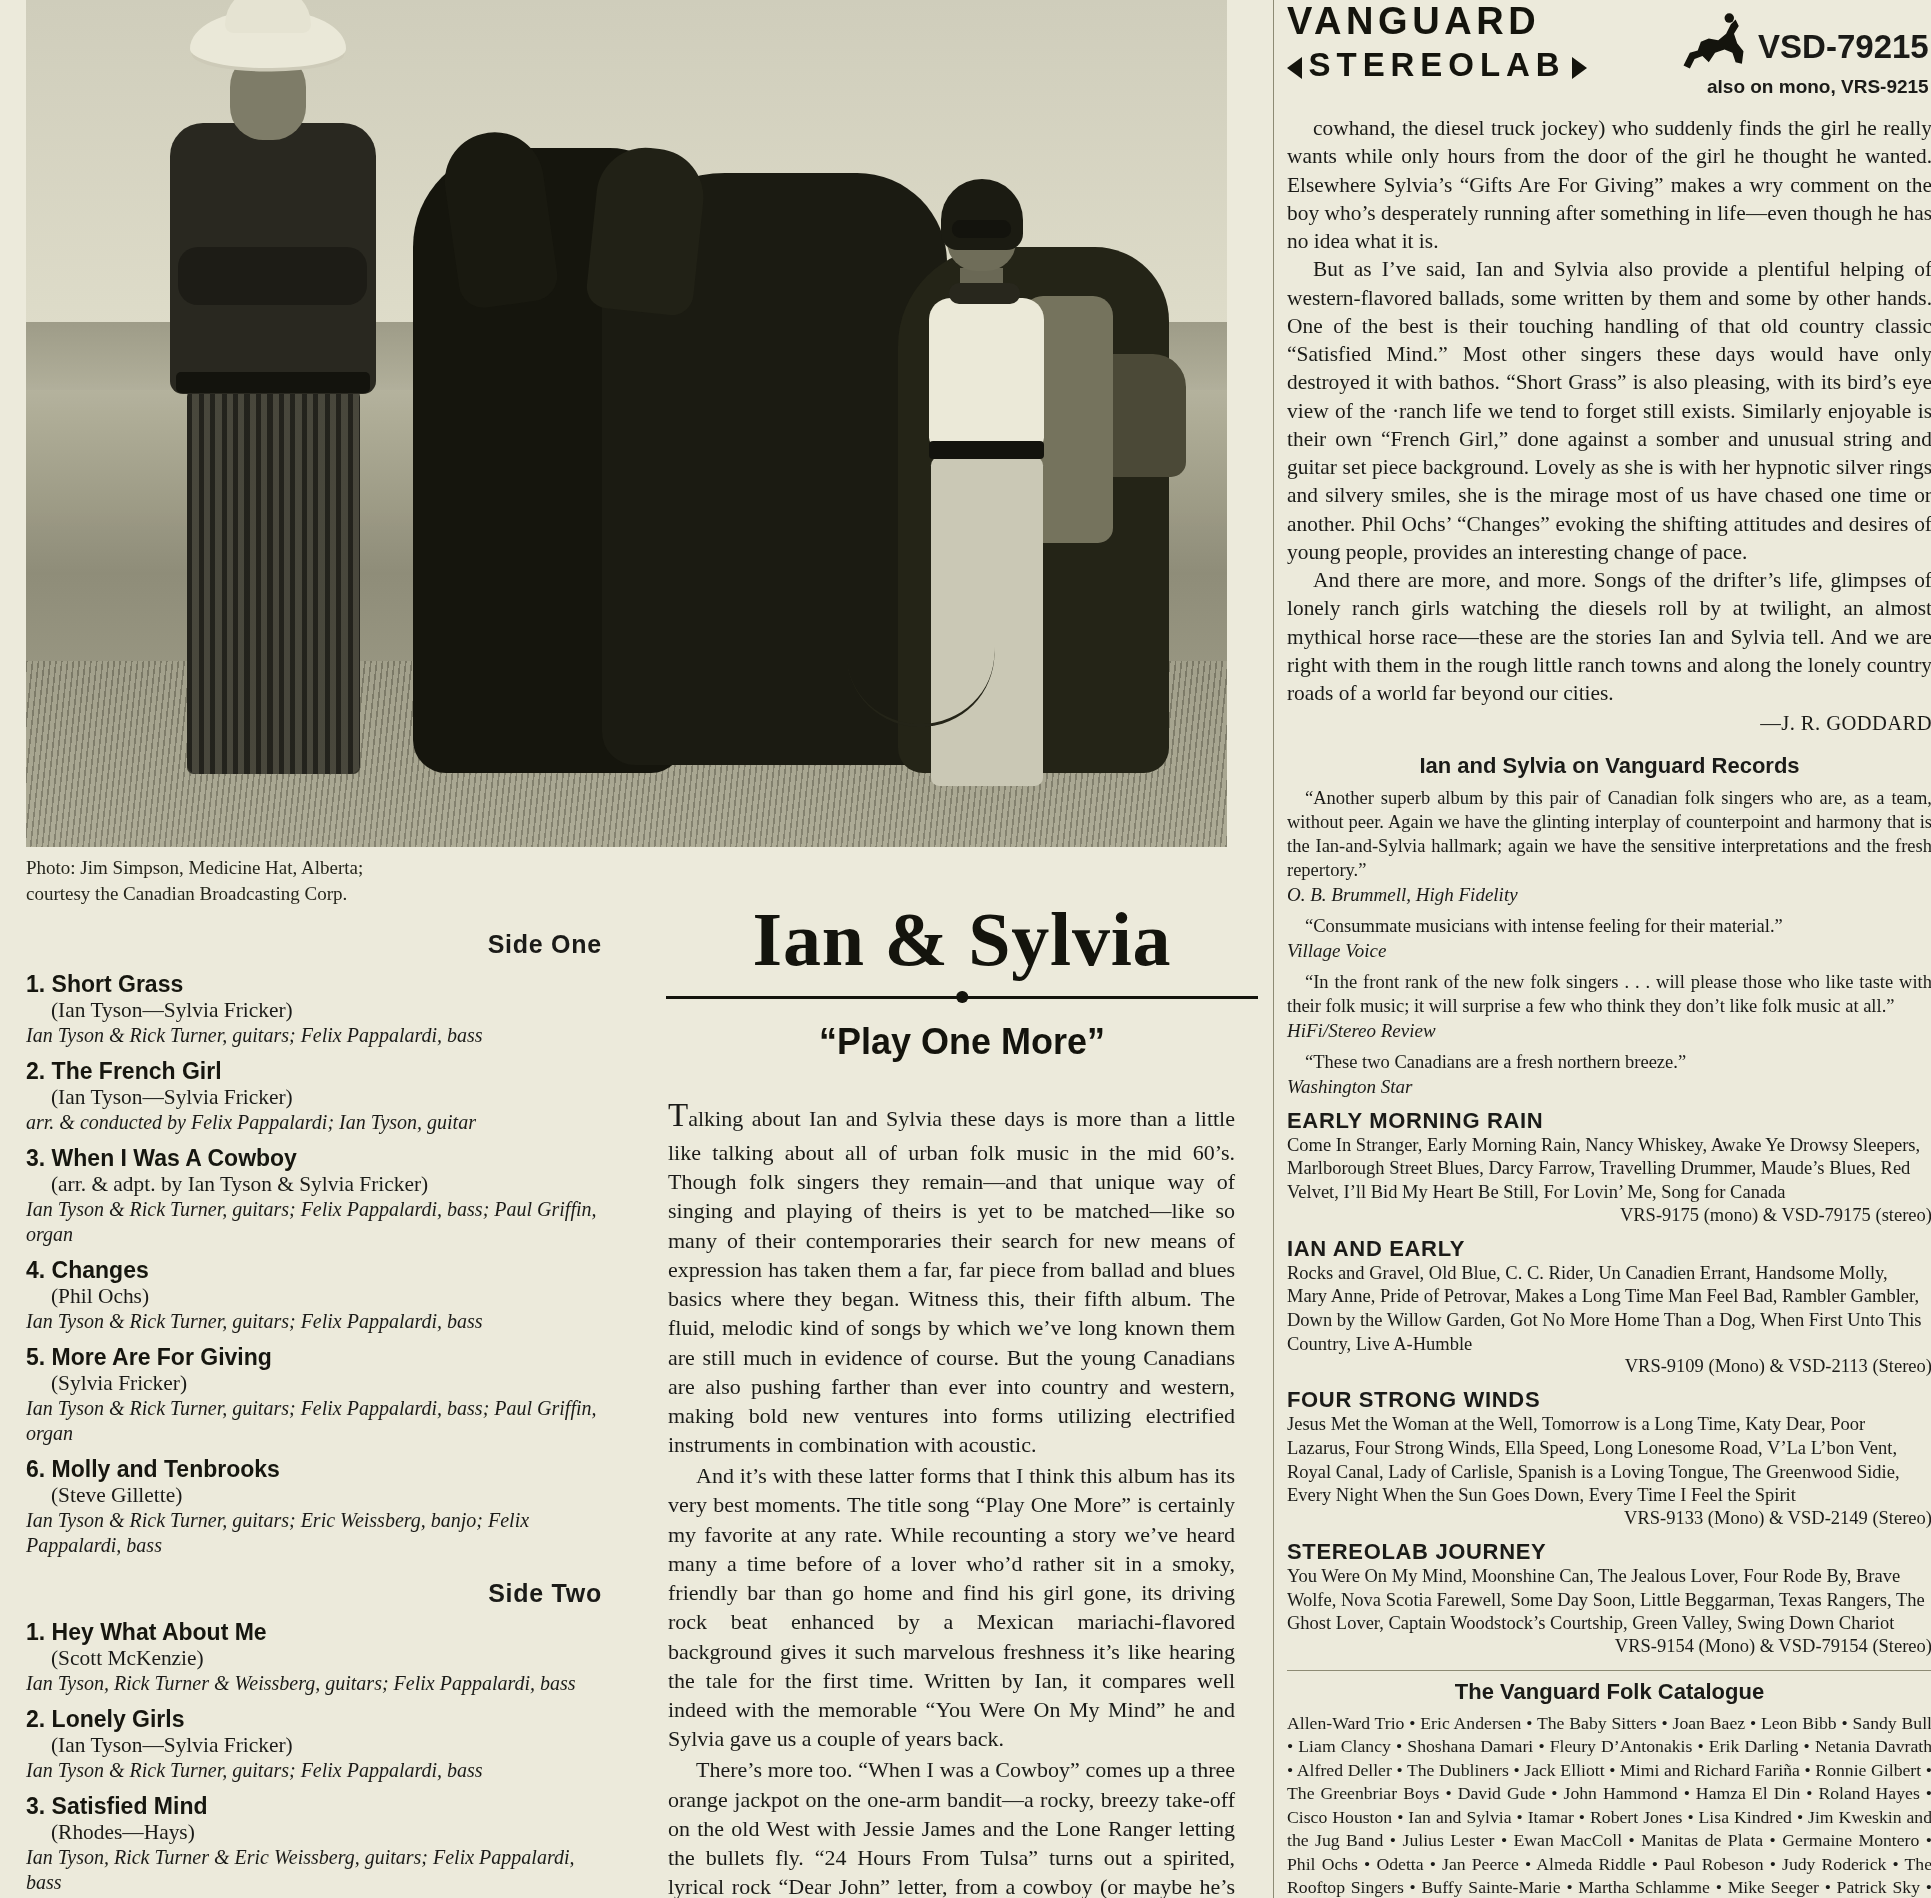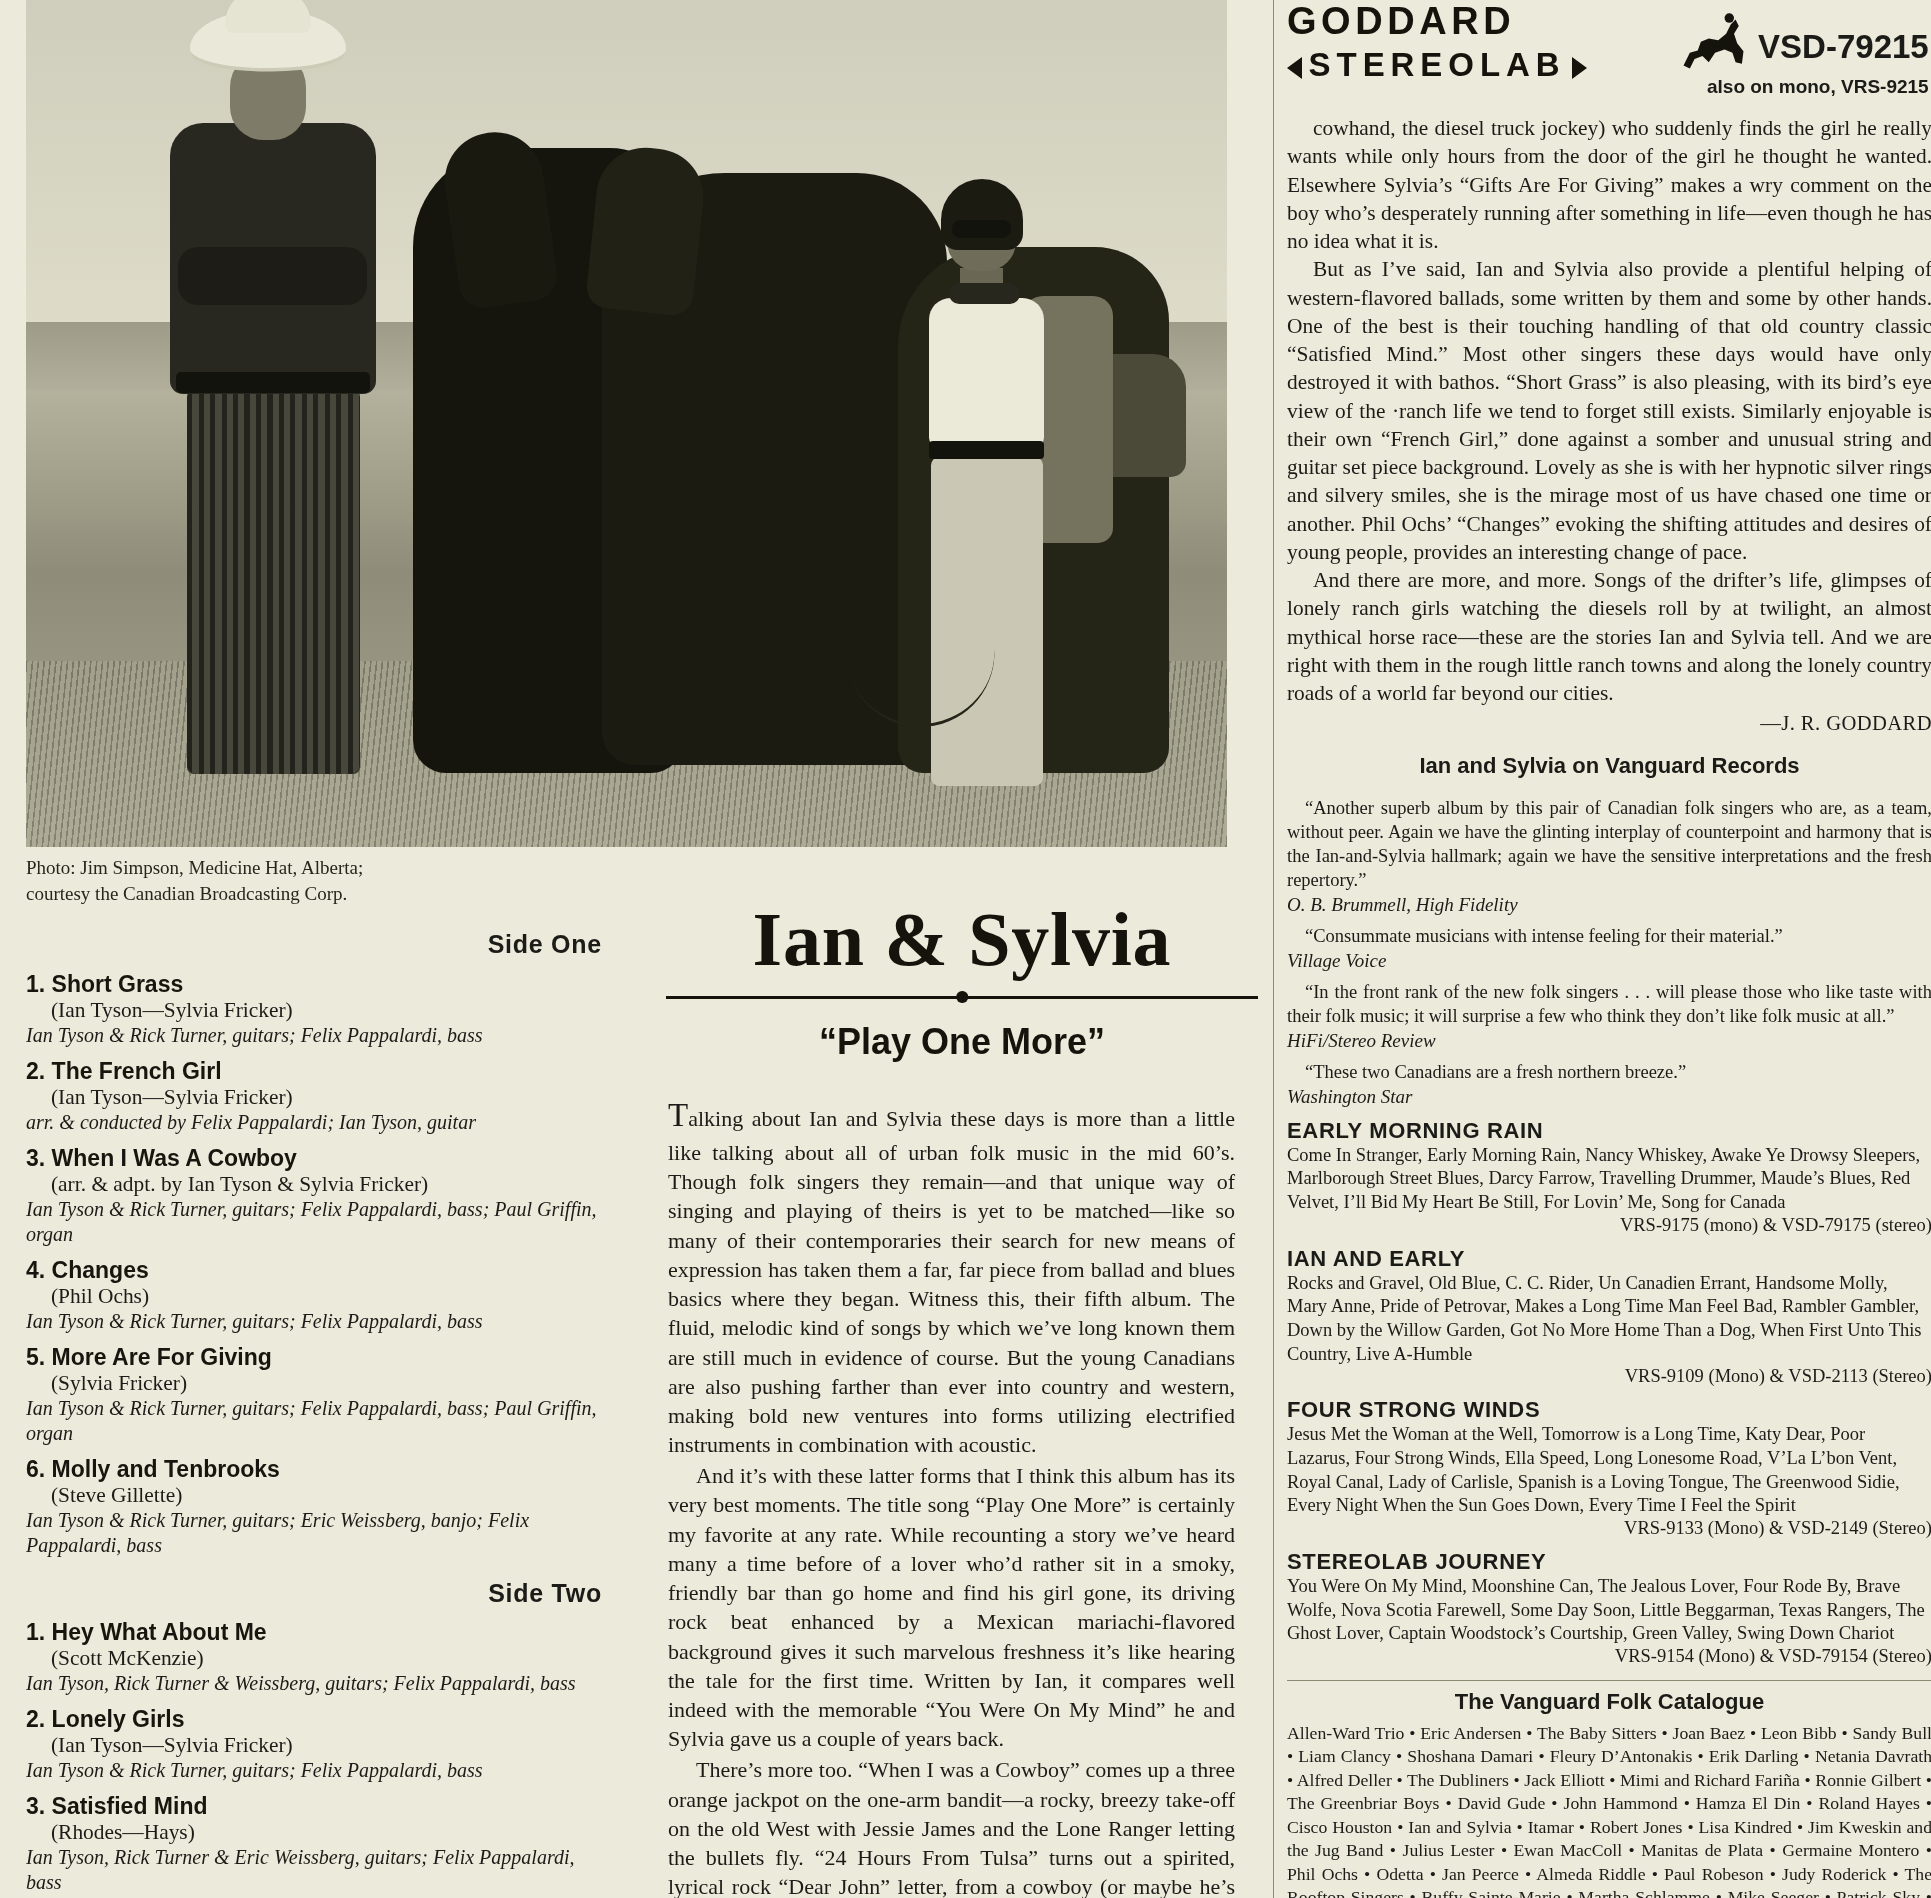--- a/index.html
+++ b/index.html
@@ -93,21 +93,21 @@
   .vg-arrow-l{border-top:11.5px solid transparent;border-bottom:11.5px solid transparent;border-right:15px solid #14140d;margin-right:6.6px;}
   .vg-arrow-r{border-top:11.5px solid transparent;border-bottom:11.5px solid transparent;border-left:15px solid #14140d;margin-left:6.6px;}
   .vg-cat{position:absolute;right:3.3px;top:28px;font-family:"Liberation Sans",sans-serif;font-weight:bold;font-size:33px;}
   .vg-mono{position:absolute;right:3.3px;top:76px;font-family:"Liberation Sans",sans-serif;font-weight:bold;font-size:19px;}
   .rider{position:absolute;left:387px;top:6.6px;width:79px;height:71px;}
 
   .rnotes{font-size:21.4px;line-height:1.32;text-align:justify;margin-top:5px;}
   .rnotes p{margin:0;text-indent:26px;}
   .sign{text-align:right;font-size:20.6px;margin-top:5px;letter-spacing:.02em;}
 
-  .sec-head{text-align:center;font-family:"Liberation Sans",sans-serif;font-weight:bold;font-size:22px;margin:18px 0 17px;}
+  .sec-head{text-align:center;font-family:"Liberation Sans",sans-serif;font-weight:bold;font-size:22px;margin:18px 0 7px;}
   .quote{font-size:18.5px;line-height:1.3;text-align:justify;margin:0 0 1.6px 0;text-indent:18px;}
   .attrib{font-style:italic;font-size:19px;margin:0 0 8.2px 0;}
 
   .alb{margin-top:10px;}
   .alb-name{font-family:"Liberation Sans",sans-serif;font-weight:bold;font-size:22px;letter-spacing:.03em;}
   .alb-tracks{font-size:18.5px;line-height:1.28;}
   .alb-nums{font-size:18.5px;text-align:right;}
 
   .cat-head{text-align:center;font-family:"Liberation Sans",sans-serif;font-weight:bold;font-size:22px;margin:13px 0 6.6px;padding-top:8.2px;border-top:1.6px solid #8d8b74;}
   .cat-body{font-size:17.7px;line-height:1.33;text-align:justify;}
@@ -223,21 +223,21 @@
     <div class="liner">
       <p class="first">Talking about Ian and Sylvia these days is more than a little like talking about all of urban folk music in the mid 60’s. Though folk singers they remain—and that unique way of singing and playing of theirs is yet to be matched—like so many of their contemporaries their search for new means of expression has taken them a far, far piece from ballad and blues basics where they began. Witness this, their fifth album. The fluid, melodic kind of songs by which we’ve long known them are still much in evidence of course. But the young Canadians are also pushing farther than ever into country and western, making bold new ventures into forms utilizing electrified instruments in combination with acoustic.</p>
       <p>And it’s with these latter forms that I think this album has its very best moments. The title song “Play One More” is certainly my favorite at any rate. While recounting a story we’ve heard many a time before of a lover who’d rather sit in a smoky, friendly bar than go home and find his girl gone, its driving rock beat enhanced by a Mexican mariachi-flavored background gives it such marvelous freshness it’s like hearing the tale for the first time. Written by Ian, it compares well indeed with the memorable “You Were On My Mind” he and Sylvia gave us a couple of years back.</p>
       <p>There’s more too. “When I was a Cowboy” comes up a three orange jackpot on the one-arm bandit—a rocky, breezy take-off on the old West with Jessie James and the Lone Ranger letting the bullets fly. “24 Hours From Tulsa” turns out a spirited, lyrical rock “Dear John” letter, from a cowboy (or maybe he’s that latter day romantic equivalent of the</p>
     </div>
   </div>
 
   <div class="right-col">
 
     <div class="vg-head">
-      <div class="vg-name">GODDARD</div>
+      <div class="vg-name">VANGUARD</div>
       <div class="vg-stereolab">
         <span class="vg-arrow-l"></span><span>STEREOLAB</span><span class="vg-arrow-r"></span>
       </div>
       <svg class="rider" viewBox="0 0 100 90">
         <path d="M12 74 L20 58 L30 55 L34 44 L44 40 L56 42 L66 34 L72 22 L78 16 L82 24 L76 34 L80 46 L88 56 L86 72 L78 70 L74 58 L64 54 L52 58 L44 70 L36 62 L26 66 L20 78 Z" fill="#14140d"></path>
         <circle cx="70" cy="14" r="6" fill="#14140d"></circle>
       </svg>
       <div class="vg-cat">VSD-79215</div>
       <div class="vg-mono">also on mono, VRS-9215</div>
     </div>

